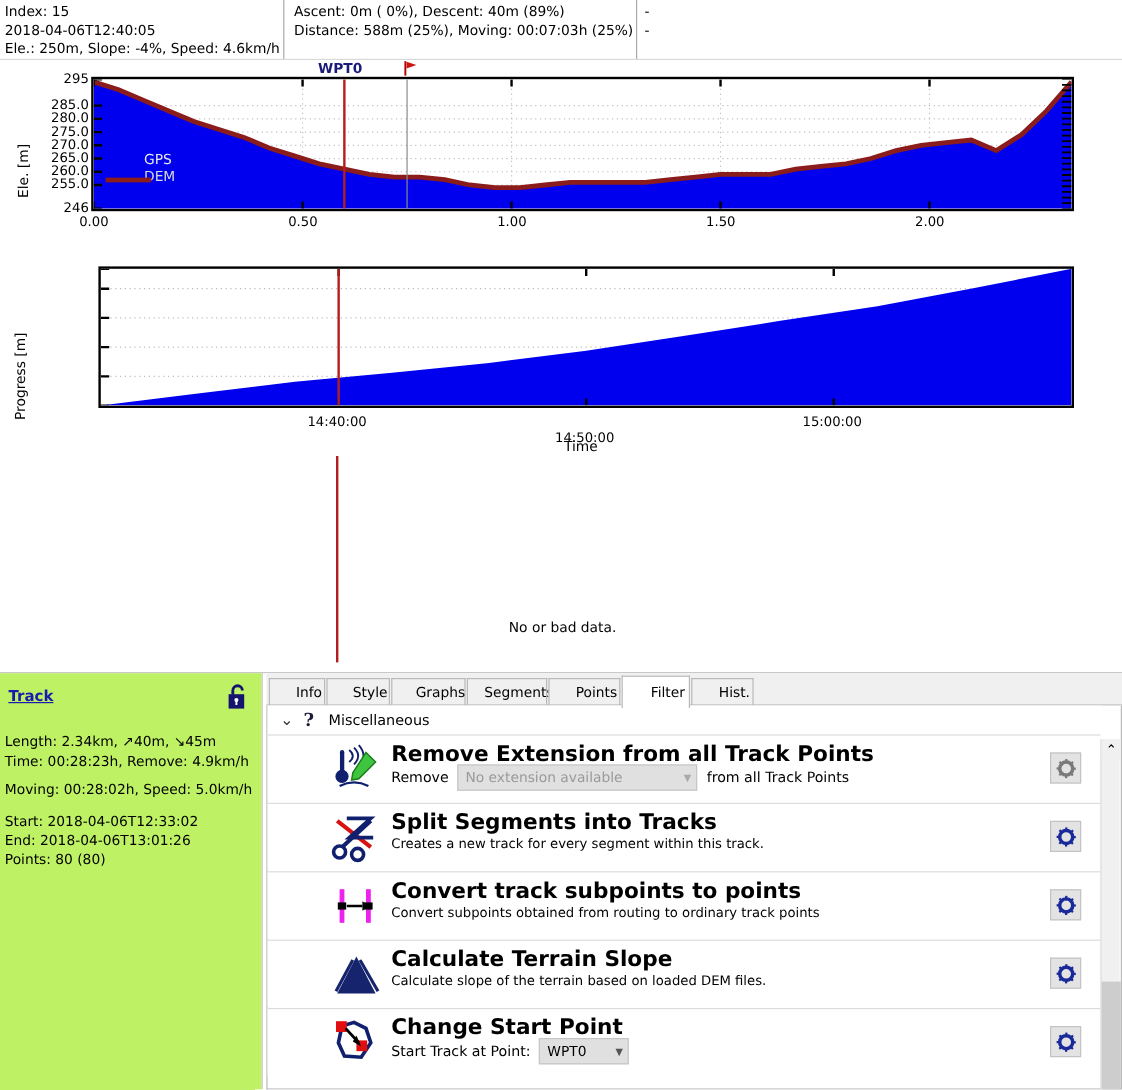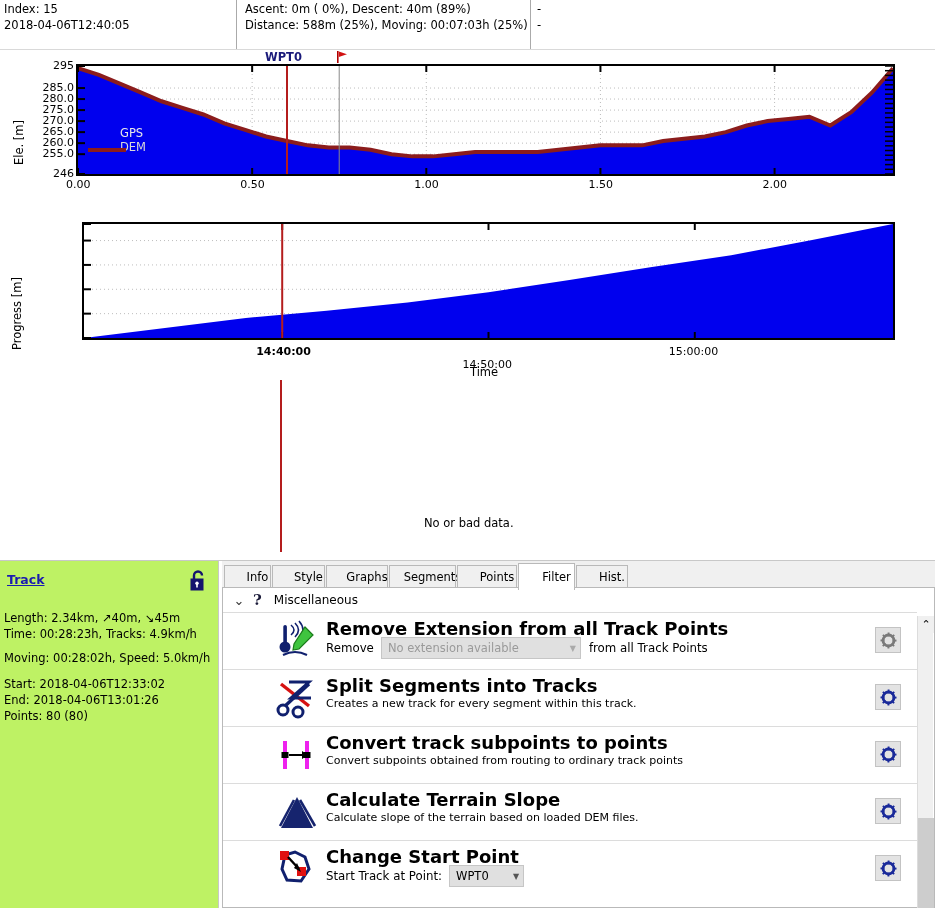--- a/index.html
+++ b/index.html
@@ -124,20 +124,21 @@
            display:flex; align-items:center; justify-content:center; cursor:pointer; }
   #vs-thumb { position:absolute; left:0; top:202px; width:16px; height:116px; background:#cdcdcd; cursor:pointer; }
 </style>
 </head>
 <body>
 
 <div id="infobar">
   <div class="info-col" id="info-col-1">
     <div>Index: 15</div>
     <div>2018-04-06T12:40:05</div>
+    <div>Ele.: 250m, Slope: -4%, Speed: 4.6km/h</div>
   </div>
   <div class="vsep" id="vsep1"></div>
   <div class="info-col" id="info-col-2">
     <div>Ascent: 0m ( 0%), Descent: 40m (89%)</div>
     <div>Distance: 588m (25%), Moving: 00:07:03h (25%)</div>
   </div>
   <div class="vsep" id="vsep2"></div>
   <div class="info-col" id="info-col-3">
     <div>-</div>
     <div>-</div>
@@ -257,21 +258,21 @@
         <line x1="198.20499999999998" y1="108" x2="198.20499999999998" y2="114" stroke="#000" stroke-width="2"></line>
         <line x1="404.5" y1="0" x2="404.5" y2="6" stroke="#000" stroke-width="2"></line>
         <line x1="404.5" y1="108" x2="404.5" y2="114" stroke="#000" stroke-width="2"></line>
         <line x1="610.795" y1="0" x2="610.795" y2="6" stroke="#000" stroke-width="2"></line>
         <line x1="610.795" y1="108" x2="610.795" y2="114" stroke="#000" stroke-width="2"></line>
         <line x1="198.20499999999998" y1="0" x2="198.20499999999998" y2="114" stroke="#b41d1d" stroke-width="2"></line>
       </svg>
   </div>
 
   <div id="prog-xlabels">
-      <div class="tick-label" style="left: 256.205px; top: 0px; font-weight: bold;">14:40:00</div>
+      <div class="tick-label" style="left: 256.205px; top: 0px;">14:40:00</div>
       <div class="tick-label" style="left: 462.5px; top: 0px; margin-top: 13px;">14:50:00</div>
       <div class="tick-label" style="left: 668.795px; top: 0px;">15:00:00</div>
     </div>
   <div class="axis-title-x" id="prog-axis-title">Time</div>
 
   <div id="empty-plot">
     <div id="empty-cursor"></div>
     <div id="empty-msg">No or bad data.</div>
   </div>
 <div class="legend-item" style="left: 120px; top: 76px; color: rgb(232, 232, 232);">GPS</div>
@@ -284,21 +285,21 @@
 
   <div id="sidebar">
     <div id="track-link">Track</div>
     <svg id="lock-icon" viewBox="0 0 22 24">
       <path d="M7 10 V6.5 a4 4 0 0 1 8 0" fill="none" stroke="#14146e" stroke-width="2.4"></path>
       <rect x="3.5" y="9.5" width="13" height="12" fill="#14146e"></rect>
       <circle cx="10" cy="14.3" r="1.7" fill="#ffffff"></circle>
       <rect x="9.2" y="14.3" width="1.6" height="4.2" fill="#ffffff"></rect>
     </svg>
     <div class="side-text" style="top:50px;">Length: 2.34km, ↗40m, ↘45m</div>
-    <div class="side-text" style="top:66px;">Time: 00:28:23h, Tracks: 4.9km/h</div>
+    <div class="side-text" style="top:66px;">Time: 00:28:23h, Remove: 4.9km/h</div>
     <div class="side-text" style="top:90px;">Moving: 00:28:02h, Speed: 5.0km/h</div>
     <div class="side-text" style="top:116px;">Start: 2018-04-06T12:33:02</div>
     <div class="side-text" style="top:132px;">End: 2018-04-06T13:01:26</div>
     <div class="side-text" style="top:148px;">Points: 80 (80)</div>
   </div>
   <div id="side-sep"></div>
 
   <div id="panel">
     <div id="tabbar">
         <div class="tab" style="left: 2px; width: 47px;">Info</div>

